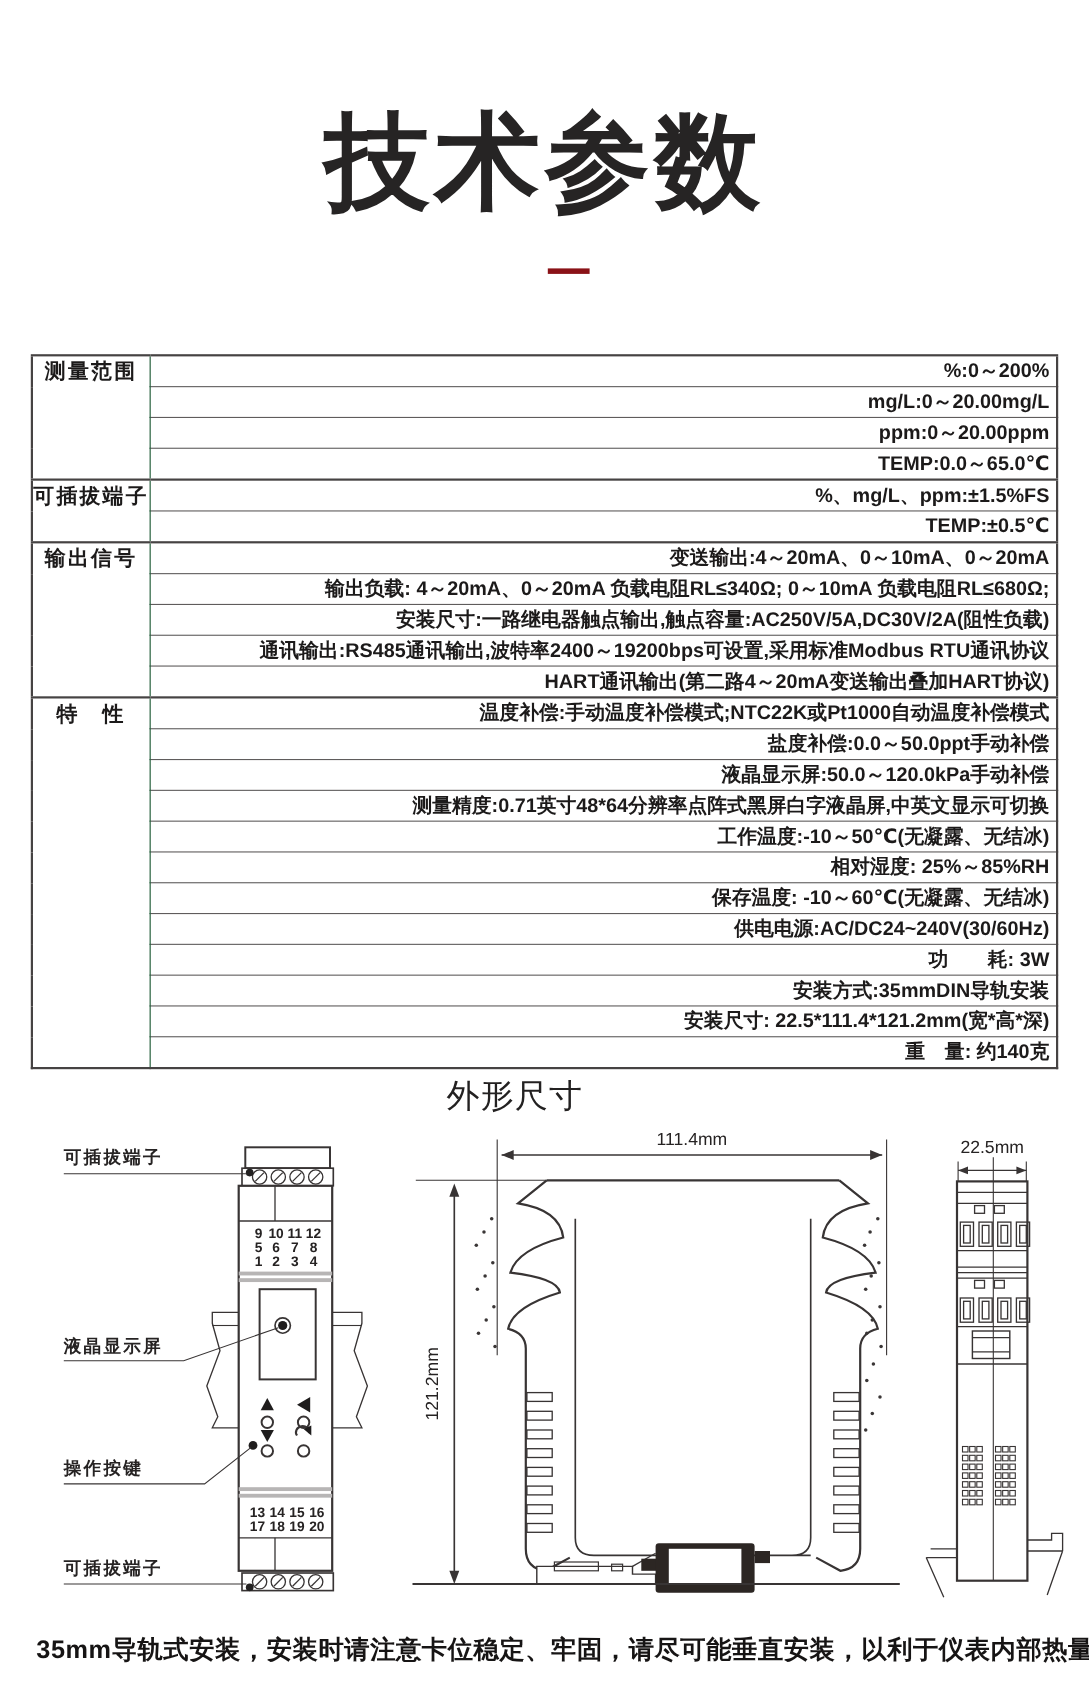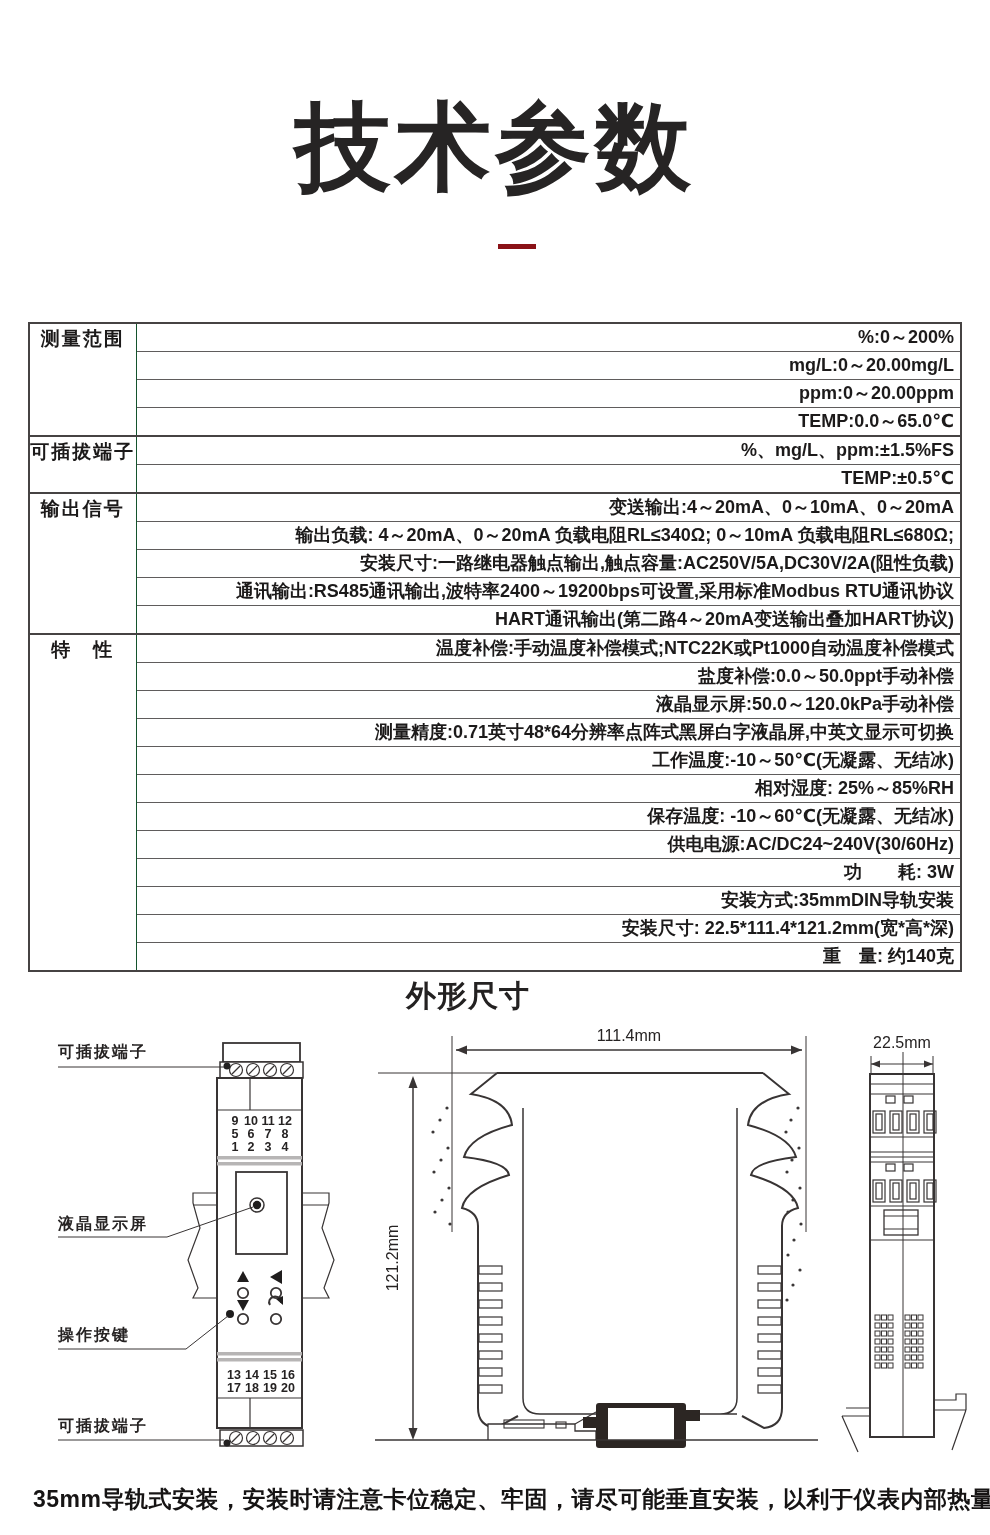--- a/index.html
+++ b/index.html
@@ -28,21 +28,21 @@
   }
   #spec-table tr.group-start td{border-top:2px solid #464343;}
   #spec-table td.lbl{
     text-align:center;vertical-align:top;padding:1px 0 16px 0;
     font-size:19px;letter-spacing:2px;border-right:1px solid #14532d;
   }
   #spec-table td.center{text-align:right;padding-left:0;}
   
   #dim-title{
     top:976px;left:0;width:936px;text-align:center;
-    font-size:30px;font-weight:700;color:#232121;letter-spacing:1px;
+    font-size:30px;font-weight:400;color:#232121;letter-spacing:1px;
   }
   #drawings{top:1008px;left:0;}
   
   #footer-note{
     top:1484px;left:33px;width:930px;
     font-size:23px;font-weight:600;color:#161414;letter-spacing:0.5px;
     white-space:nowrap;
   }
   svg text{fill:#262323;}
 </style>

